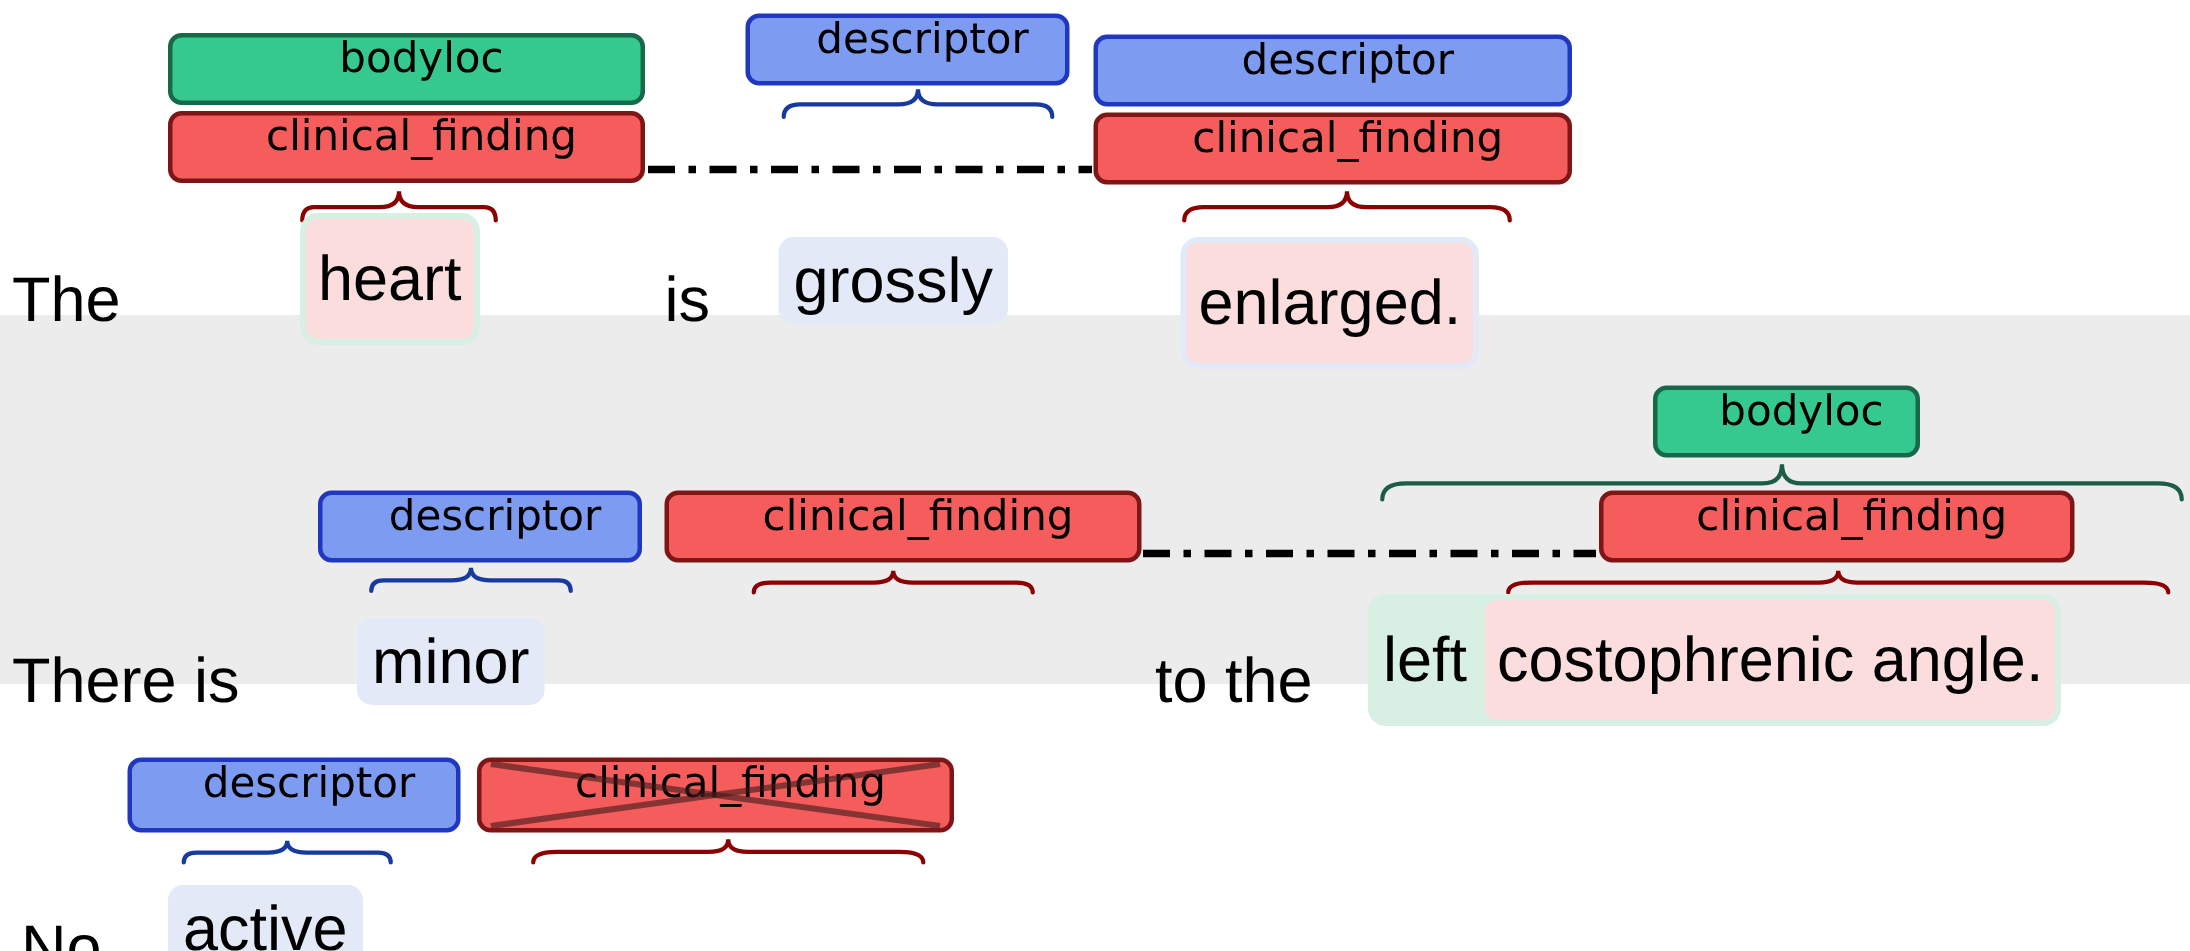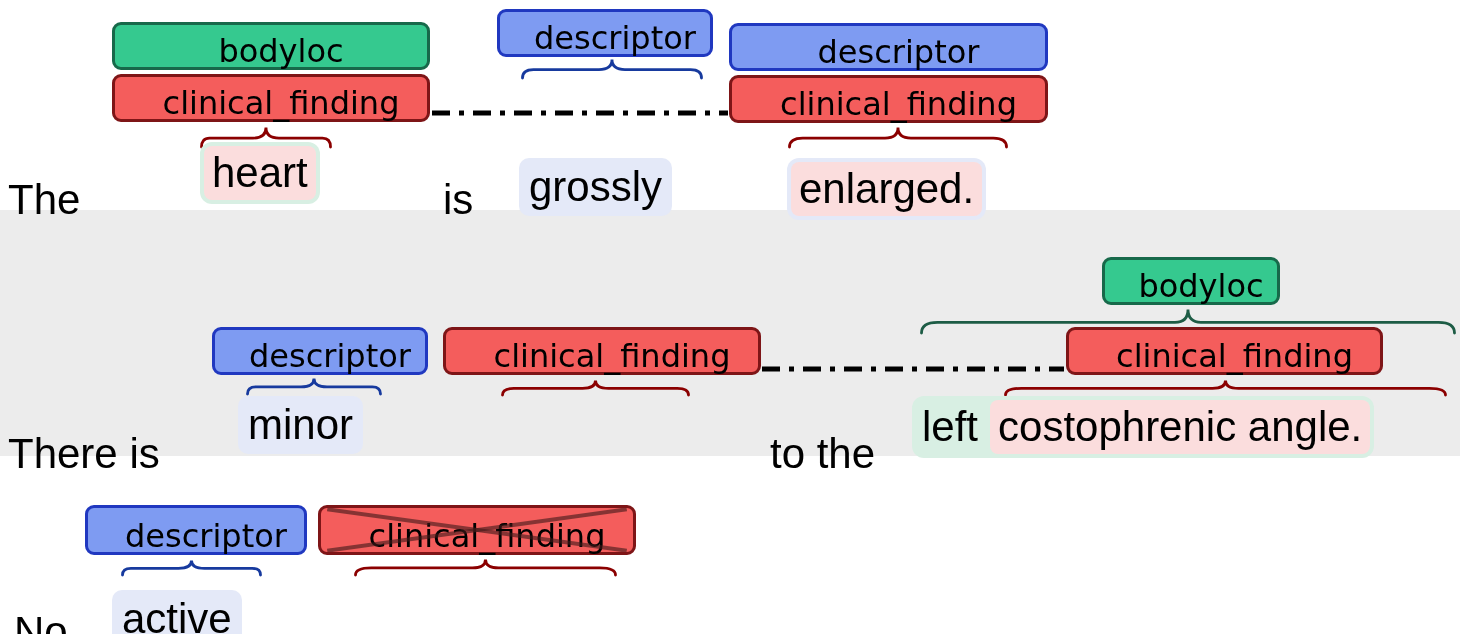--- a/index.html
+++ b/index.html
@@ -6,41 +6,41 @@
   .canvas{
     position:relative;width:1460px;height:634px;background:#ffffff;
     font-family:"Liberation Sans",sans-serif;color:#000;overflow:hidden;
   }
   .band{position:absolute;left:0;width:100%;z-index:0;}
   .row2band{top:210px;height:246px;background:#ececec;}
 
   
   .lbox{
     position:absolute;box-sizing:border-box;border:3px solid;border-radius:9px;
-    display:flex;align-items:flex-end;justify-content:center;
-    font-family:"DejaVu Sans",sans-serif;font-size:32px;line-height:1;z-index:3;padding-left:20px;
+    display:flex;align-items:flex-start;justify-content:center;
+    font-family:"DejaVu Sans",sans-serif;font-size:28px;line-height:1;z-index:3;padding-left:20px;
   }
   .lbox.green{background:#35c98f;border-color:#17694a;}
   .lbox.red{background:#f45d5c;border-color:#7e1517;}
   .lbox.blue{background:#7e9bf2;border-color:#2038c0;}
   .lbox .lbl{white-space:nowrap;}
 
   
   .cross{position:absolute;left:0;top:0;width:100%;height:100%;}
   .cross line{stroke:rgba(66,26,26,.62);stroke-width:4;}
 
   
   .tok{position:absolute;font-size:42px;line-height:1;white-space:nowrap;z-index:2;}
   .plain{padding:8px 0;margin-top:29px;}
   .hl-single{padding:8px 10px;border-radius:10px;}
   .pinkbg{background:#fbdddd;}
   .lavbg{background:#e4e9f8;margin-top:16px;}
   .mintbg{background:#d8efe3;}
   .outer{padding:4px;border-radius:12px;display:inline-flex;align-items:center;}
-  .inner{padding:6px 8px;border-radius:8px;display:inline-block;}
+  .inner{padding:19px 8px;border-radius:8px;display:inline-block;}
   .outer .w{padding:4px 0 4px 6px;display:inline-block;margin-right:12px;}
 
   
   svg.brace,svg.dashline{position:absolute;overflow:visible;z-index:1;display:block;}
   .c-red{color:#8b0000;}
   .c-blue{color:#173a9e;}
   .c-green{color:#1d5c45;}
 </style>
 </head>
 <body>
@@ -111,21 +111,21 @@
       <path d="M1.5 25 Q1.5 14.3 17.5 14.3 L255 14.3 Q268 14.3 268 1.5 Q268 14.3 281 14.3 L518.5 14.3 Q534.5 14.3 534.5 25" fill="none" stroke="currentColor" stroke-width="2.8" stroke-linecap="round"></path>
     </svg>
   <svg class="brace c-red" style="left:1004px;top:379px;width:443px;height:17px" viewBox="0 0 443 17">
       <path d="M1.5 16 Q1.5 9.350000000000001 17.5 9.350000000000001 L208.5 9.350000000000001 Q221.5 9.350000000000001 221.5 1.5 Q221.5 9.350000000000001 234.5 9.350000000000001 L425.5 9.350000000000001 Q441.5 9.350000000000001 441.5 16" fill="none" stroke="currentColor" stroke-width="2.8" stroke-linecap="round"></path>
     </svg>
   <svg class="dashline" style="left:762px;top:362px;width:302px;height:12px" viewBox="0 0 302 12">
       <line x1="0" y1="7" x2="302" y2="7" stroke="#000000" stroke-width="5" stroke-dasharray="18 9 5 9"></line>
     </svg>
 
   <span class="tok plain" style="left:8px;top:396px">There is</span>
-  <span class="tok hl-single lavbg" style="left:238px;top:380px">minor</span>
+  <span class="tok hl-single lavbg" style="left:238px;top:396px">minor</span>
   <span class="tok plain" style="left:770px;top:396px">to the</span>
   <span class="tok outer mintbg" style="left:912px;top:396px">
     <span class="w">left</span>
     <span class="inner pinkbg">costophrenic angle.</span>
   </span>
 
   <div class="lbox blue" style="left:85px;top:505px;width:222px;height:50px">
     <span class="lbl">descriptor</span>
   </div>
   <div class="lbox red" style="left:318px;top:505px;width:318px;height:50px">

